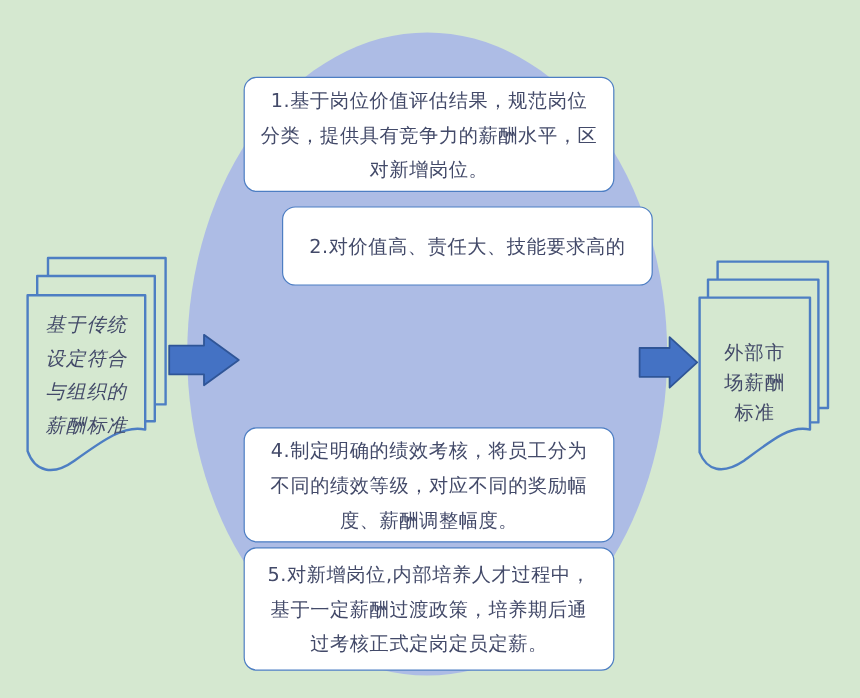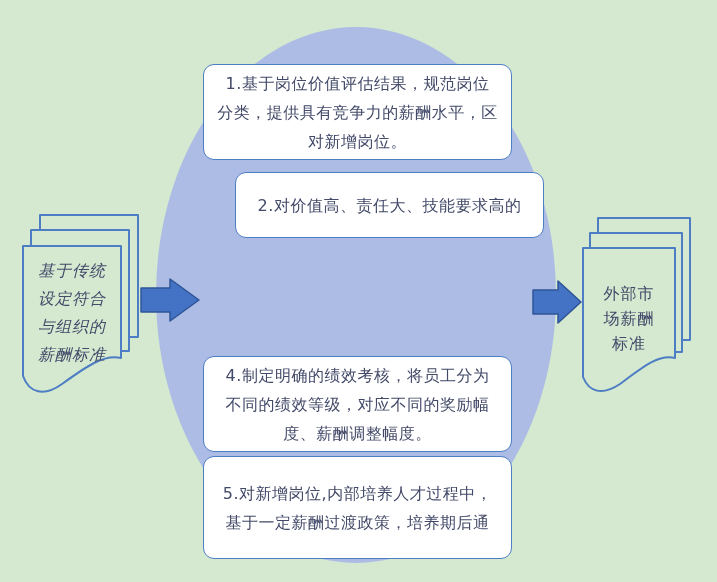--- a/index.html
+++ b/index.html
@@ -108,20 +108,21 @@
 
   <div class="process-box box-4">
     <div class="line">4.制定明确的绩效考核，将员工分为</div>
     <div class="line">不同的绩效等级，对应不同的奖励幅</div>
     <div class="line">度、薪酬调整幅度。</div>
   </div>
 
   <div class="process-box box-5">
     <div class="line">5.对新增岗位,内部培养人才过程中，</div>
     <div class="line">基于一定薪酬过渡政策，培养期后通</div>
+    <div class="line">过考核正式定岗定员定薪。</div>
   </div>
 
   <div class="doc-label doc-label-left">
     <div>基于传统</div>
     <div>设定符合</div>
     <div>与组织的</div>
     <div>薪酬标准</div>
   </div>
 
   <div class="doc-label doc-label-right">

